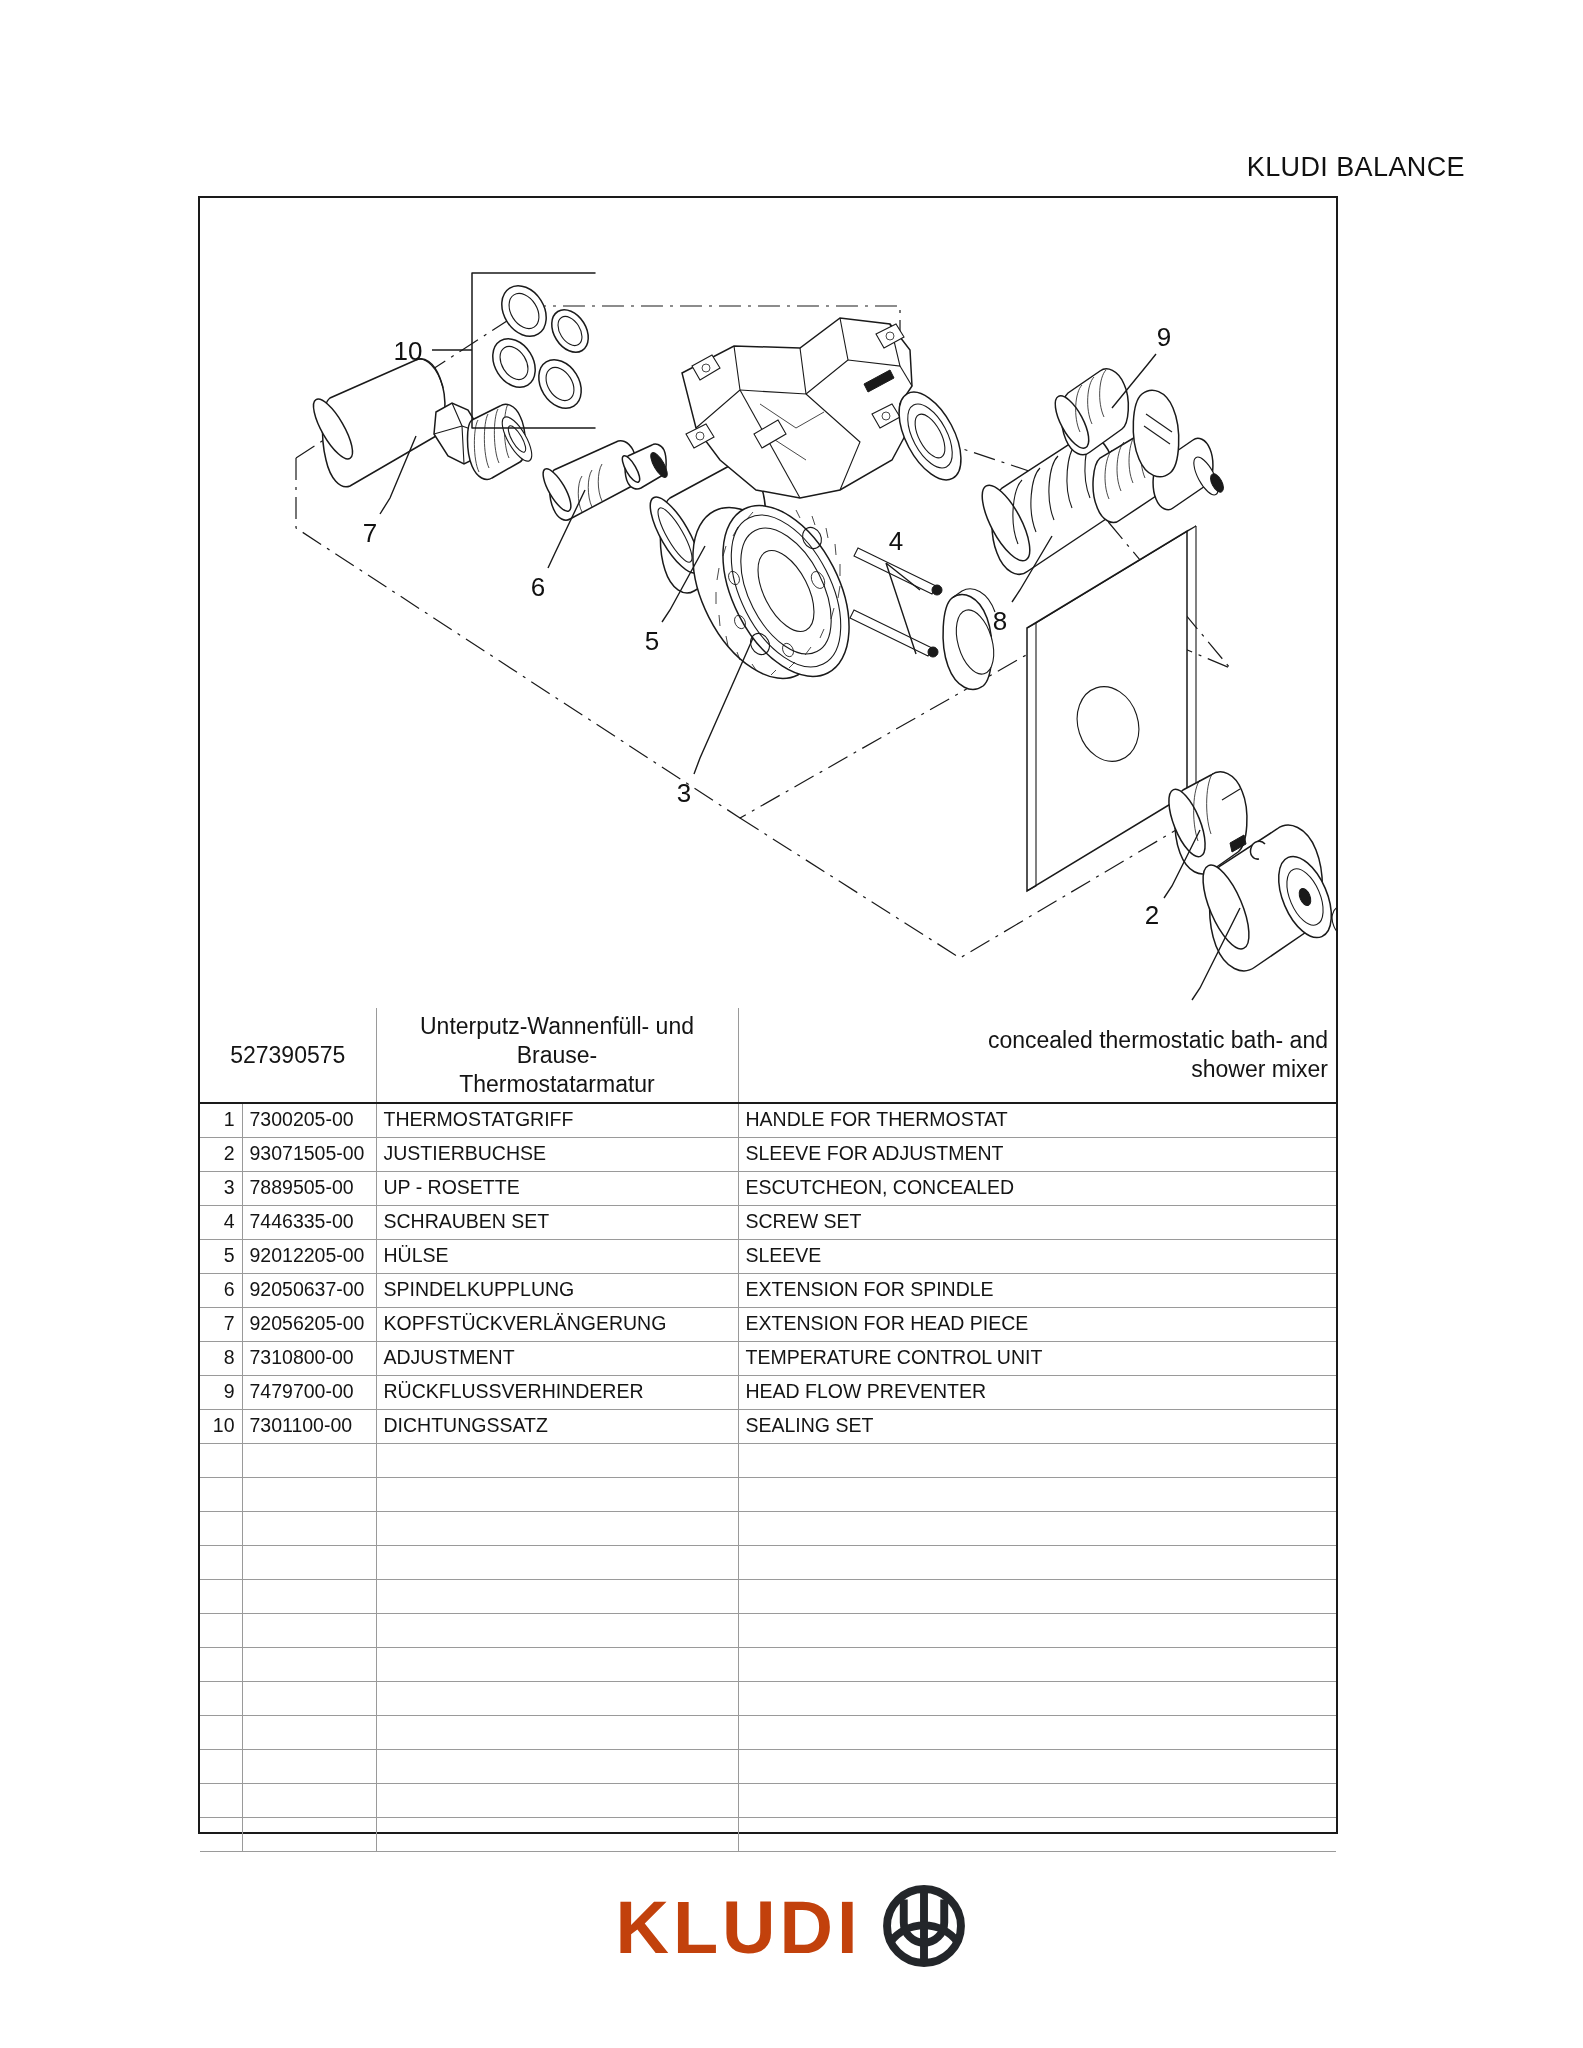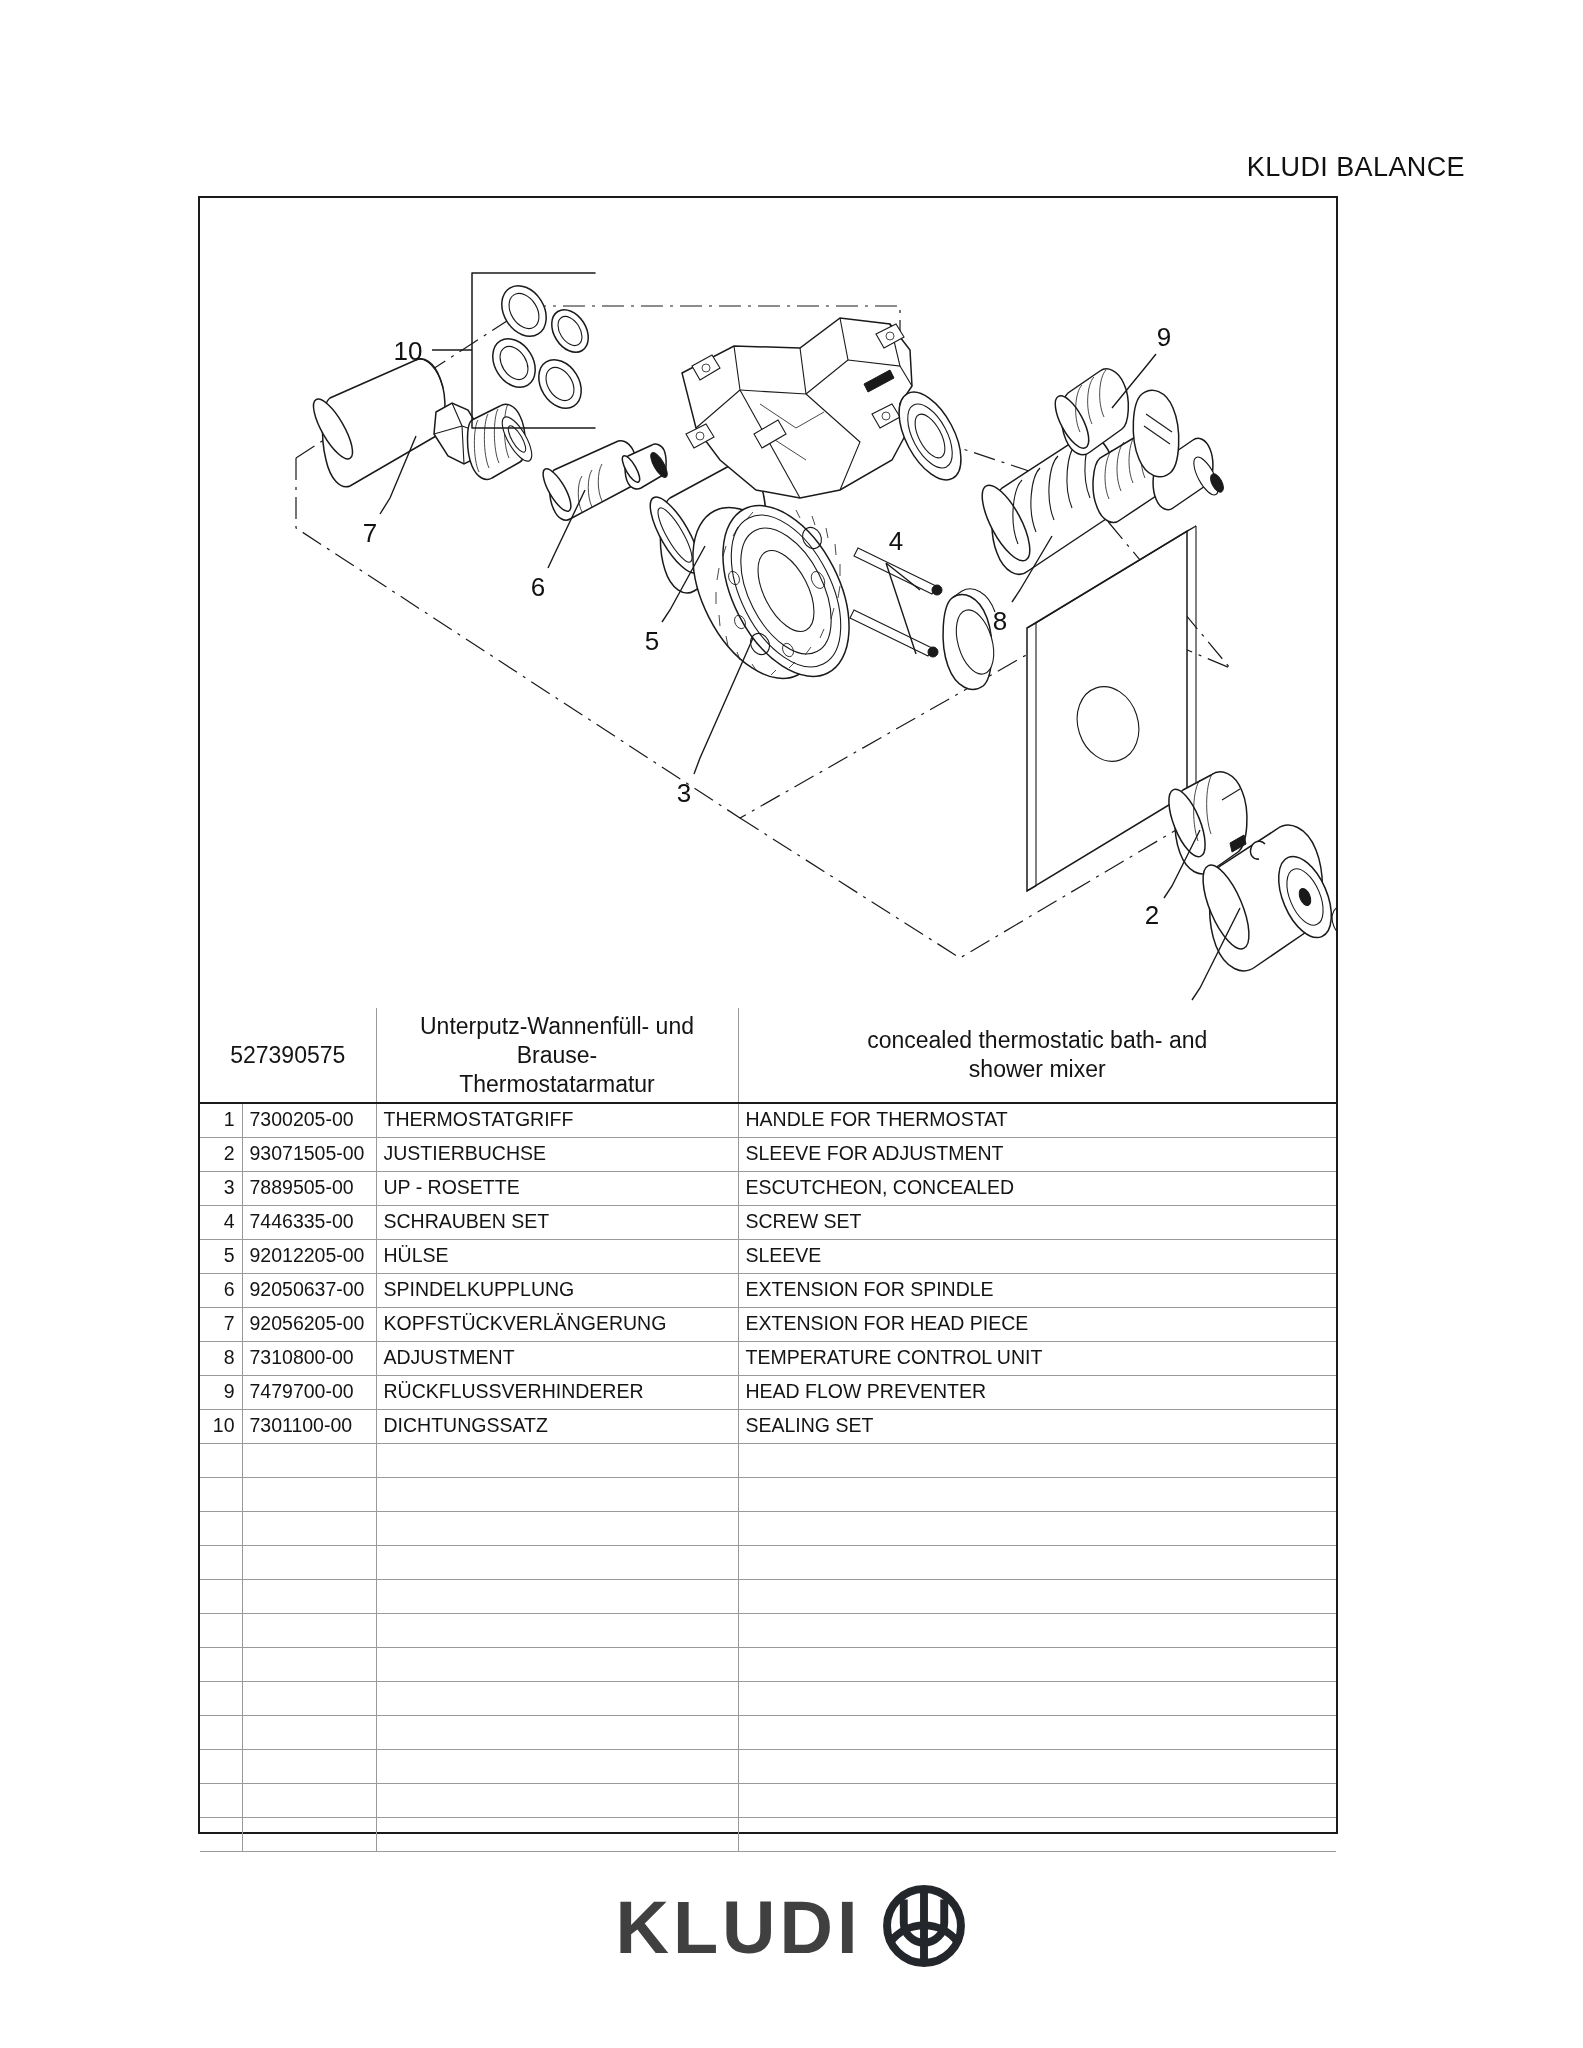--- a/index.html
+++ b/index.html
@@ -70,21 +70,21 @@
     border-top: none;
     border-bottom: 2.5px solid #1a1a1a;
     font-size: 23px;
     text-align: center;
     height: 68px;
     padding: 4px 8px;
     white-space: normal;
     line-height: 1.25;
   }
   #parts-table tr.header-row td:first-child { border-left: none; }
-  #parts-table tr.header-row td:last-child  { border-right: none; }
+  #parts-table tr.header-row td:last-child  { border-right: none; text-align: right; }
   #parts-table tr.data-row td:first-child,
   #parts-table tr.empty-row td:first-child { border-left: none; }
   #parts-table tr.data-row td:last-child,
   #parts-table tr.empty-row td:last-child  { border-right: none; }
 
   td.col-idx   { width: 42px;  text-align: right; padding-right: 10px; }
   td.col-code  { width: 134px; }
   td.col-de    { width: 362px; }
   td.col-en    { width: 602px; }
 
@@ -97,21 +97,21 @@
     top: 1882px;
     display: flex;
     align-items: center;
     justify-content: center;
     gap: 18px;
   }
   #brand-wordmark {
     font-size: 74px;
     font-weight: 700;
     letter-spacing: 4px;
-    color: #404040;
+    color: #c2410c;
     line-height: 1;
     font-family: "Liberation Sans", "DejaVu Sans", sans-serif;
   }
 </style>
 </head>
 <body>
 
 <div id="page-header">KLUDI BALANCE</div>
 
 <div id="sheet-frame">

